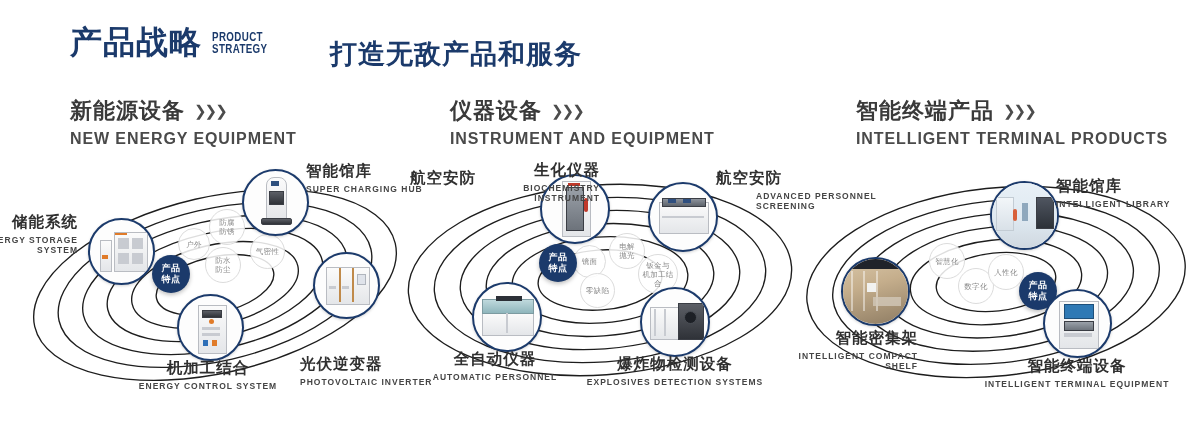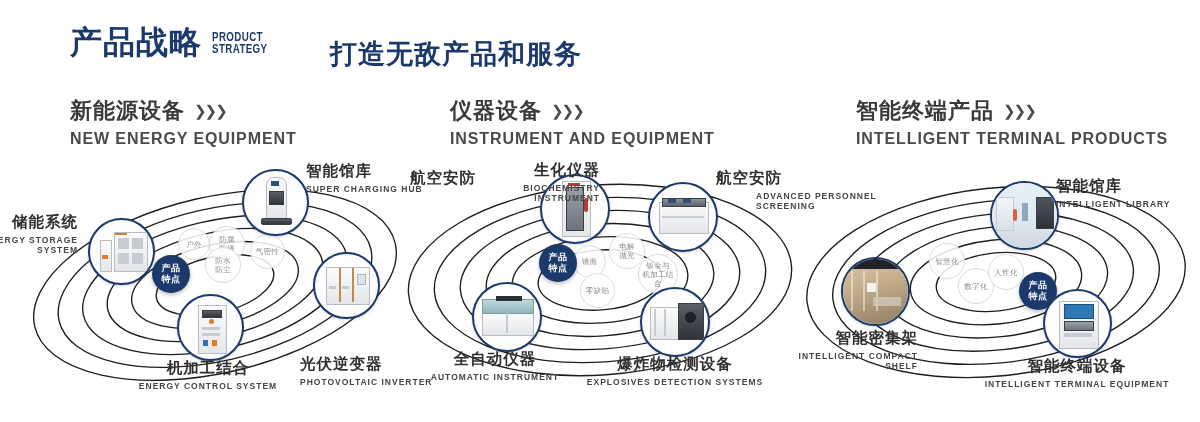--- a/index.html
+++ b/index.html
@@ -125,21 +125,21 @@
         <ellipse cx="215" cy="135" rx="60" ry="28"></ellipse>
         <ellipse cx="215" cy="135" rx="85" ry="40"></ellipse>
         <ellipse cx="215" cy="135" rx="110" ry="52"></ellipse>
         <ellipse cx="215" cy="135" rx="135" ry="64"></ellipse>
         <ellipse cx="215" cy="135" rx="160" ry="76"></ellipse>
         <ellipse cx="215" cy="135" rx="185" ry="88"></ellipse>
       </g>
     </svg>
 
     <div class="bubble" style="left: 178px; top: 78px; width: 30px; height: 30px; white-space: pre-line;">户外</div>
-    <div class="bubble" style="left: 209px; top: 76px; width: 34px; height: 34px; white-space: pre-line;">防腐
+    <div class="bubble" style="left: 209px; top: 59px; width: 34px; height: 34px; white-space: pre-line;">防腐
 防锈</div>
     <div class="bubble" style="left: 250px; top: 84px; width: 33px; height: 33px; white-space: pre-line;">气密性</div>
     <div class="bubble" style="left: 205px; top: 97px; width: 34px; height: 34px; white-space: pre-line;">防水
 防尘</div>
     <div class="core" style="left: 152px; top: 105px; width: 38px; height: 38px; white-space: pre-line;">产品
 特点</div>
 
     <div class="node" style="left:88px;top:68px;width:63px;height:63px;">
       <div class="art">
         <div class="cab" style="left:24px;top:12px;width:32px;height:38px;"></div>
@@ -274,21 +274,21 @@
     <div class="node" style="left:72px;top:132px;width:66px;height:66px;">
       <div class="art">
         <div class="cab" style="left:8px;top:28px;width:50px;height:22px;"></div>
         <div class="cabdark" style="left:8px;top:15px;width:50px;height:13px;background:linear-gradient(180deg,#bfd9dd,#8fb6bc);border-color:#7d9ba1;"></div>
         <div class="scr" style="left:22px;top:12px;width:26px;height:5px;background:#2b2f36;"></div>
         <div class="strip" style="left:32px;top:29px;width:1.5px;height:20px;"></div>
       </div>
     </div>
     <div class="nlabel ta-c" style="left:-5px;top:199px;width:200px;">
       <div class="cn">全自动仪器</div>
-      <div class="en" style="white-space: pre-line;">AUTOMATIC INSTRUMENT</div>
+      <div class="en" style="white-space: pre-line;">AUTOMATIC PERSONNEL</div>
     </div>
   </div>
 
   <div class="cluster" style="left:800px;width:400px;">
     <svg width="400" height="265" viewBox="0 0 400 265">
       <g fill="none" stroke="#1d1d1d" stroke-width="1.35" transform="rotate(-6 196 132)">
         <ellipse cx="196" cy="132" rx="60" ry="29"></ellipse>
         <ellipse cx="196" cy="132" rx="86" ry="42"></ellipse>
         <ellipse cx="196" cy="132" rx="112" ry="55"></ellipse>
         <ellipse cx="196" cy="132" rx="138" ry="68"></ellipse>

